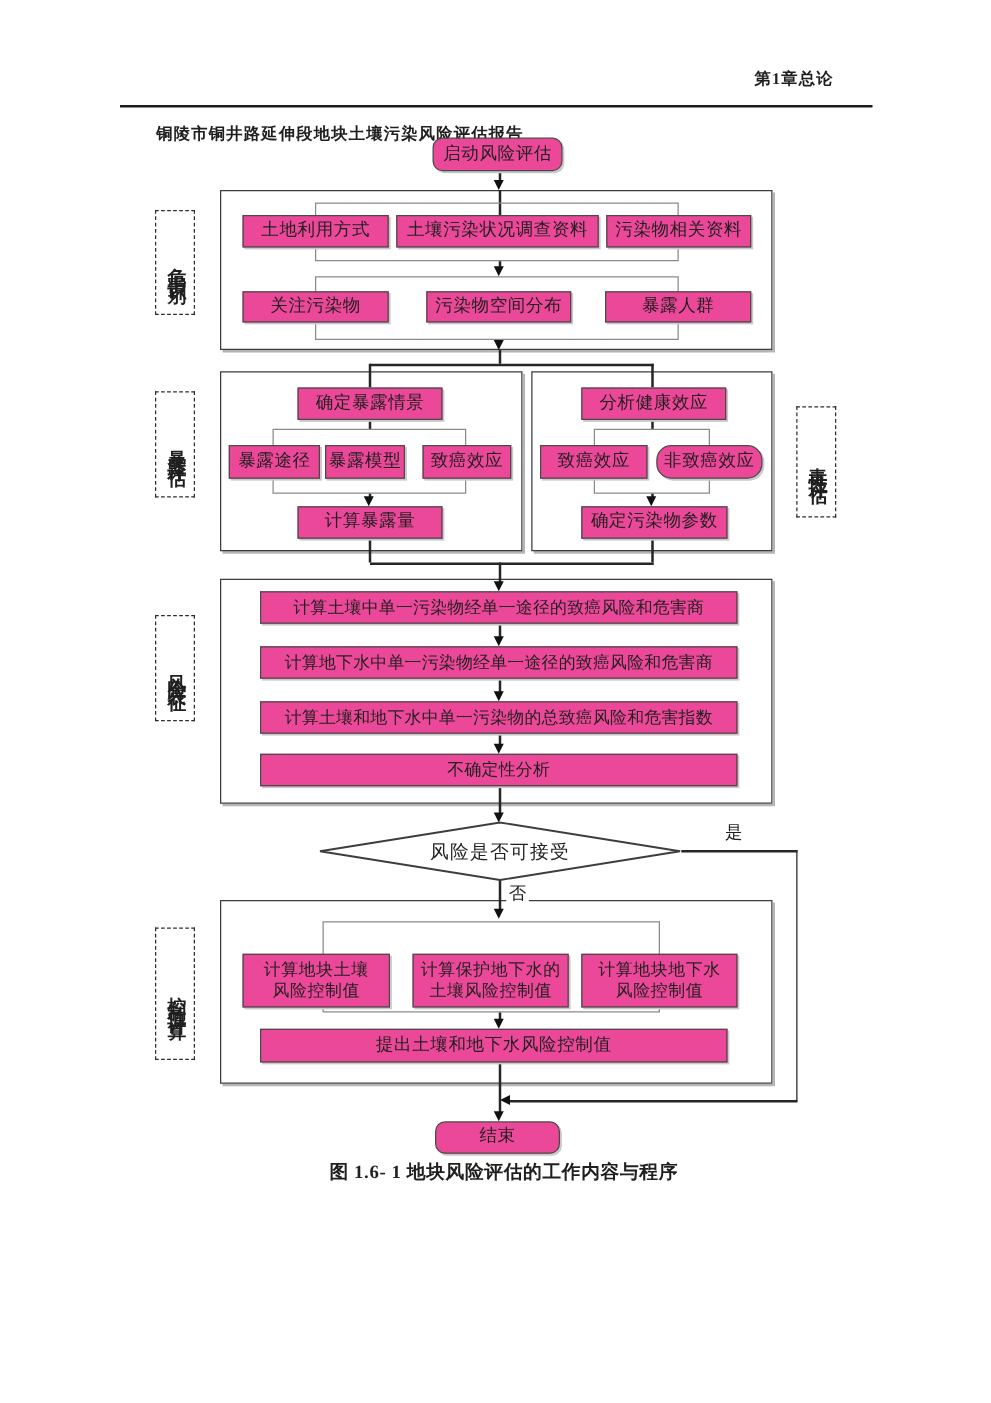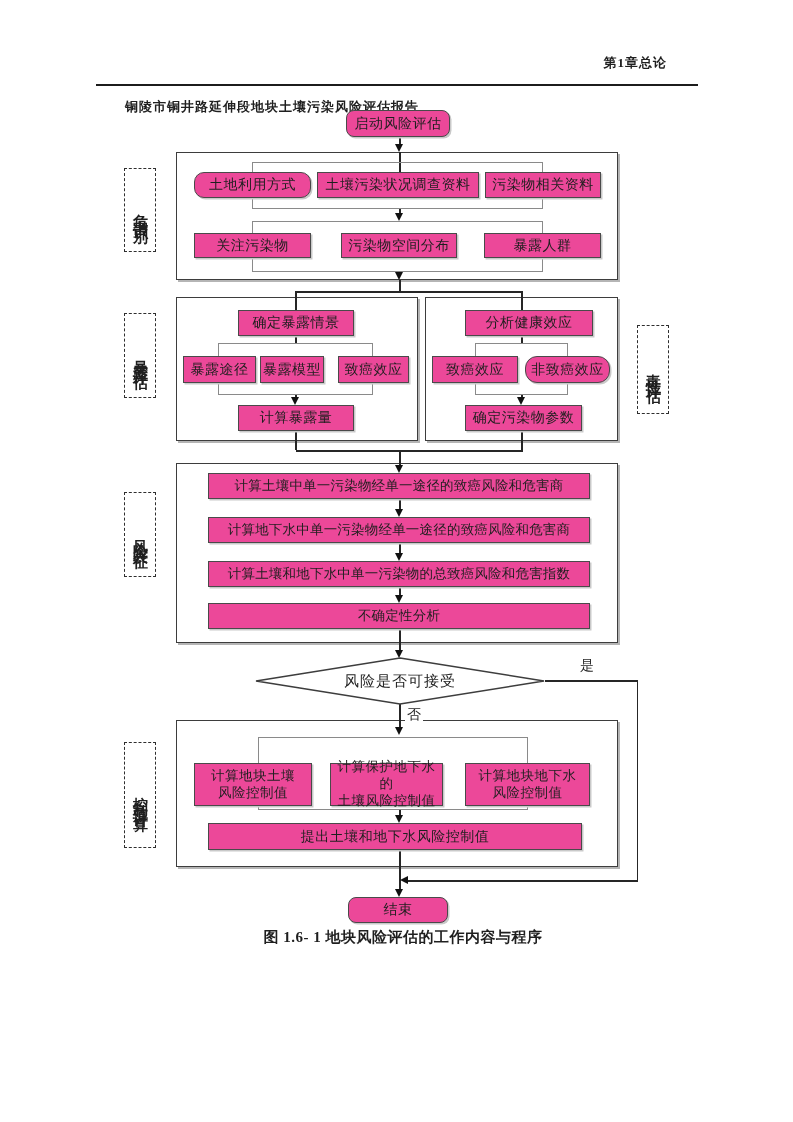--- a/index.html
+++ b/index.html
@@ -67,21 +67,21 @@
   <div class="abs hdr-rule" style="left:96px;top:84px;width:602px;height:2.2px;"></div>
 
   <div class="node rounded" style="left:346px;top:110px;width:104px;height:27px;">启动风险评估</div>
   <div class="vline" style="left:399px;top:137px;height:9px;"></div>
   <div class="arr-down" style="left:395px;top:144px;"></div>
 
   <div class="container" style="left:176px;top:152px;width:442px;height:128px;"></div>
   <div class="vlabel" style="left:124px;top:168px;width:32px;height:84px;">危害识别</div>
   <div class="vline" style="left:399px;top:152px;height:22px;"></div>
   <div class="bus" style="left:252px;top:162px;width:291px;height:47px;"></div>
-  <div class="node" style="left:194px;top:172px;width:117px;height:26px;border-radius:10px;">土地利用方式</div>
+  <div class="node" style="left:194px;top:172px;width:117px;height:26px;">土地利用方式</div>
   <div class="node" style="left:317px;top:172px;width:162px;height:26px;">土壤污染状况调查资料</div>
   <div class="node" style="left:485px;top:172px;width:116px;height:26px;">污染物相关资料</div>
   <div class="vline" style="left:399px;top:209px;height:5px;"></div>
   <div class="arr-down" style="left:395px;top:213px;"></div>
   <div class="bus" style="left:252px;top:221px;width:291px;height:51px;"></div>
   <div class="node" style="left:194px;top:233px;width:117px;height:25px;">关注污染物</div>
   <div class="node" style="left:341px;top:233px;width:116px;height:25px;">污染物空间分布</div>
   <div class="node" style="left:484px;top:233px;width:117px;height:25px;">暴露人群</div>
   <div class="arr-down" style="left:395px;top:272px;"></div>
 
@@ -98,21 +98,21 @@
   <div class="node" style="left:183px;top:356px;width:73px;height:27px;">暴露途径</div>
   <div class="node" style="left:260px;top:356px;width:64px;height:27px;">暴露模型</div>
   <div class="node" style="left:338px;top:356px;width:71px;height:27px;">致癌效应</div>
   <div class="vline" style="left:295px;top:395px;height:3px;"></div>
   <div class="arr-down" style="left:291px;top:397px;"></div>
   <div class="node" style="left:238px;top:405px;width:116px;height:26px;">计算暴露量</div>
   <div class="vline" style="left:295px;top:431px;height:19px;"></div>
 
   <div class="container" style="left:425px;top:297px;width:193px;height:144px;"></div>
   <div class="vlabel" style="left:637px;top:325px;width:32px;height:89px;">毒性评估</div>
-  <div class="node" style="left:465px;top:310px;width:128px;height:26px;font-family:Liberation Serif, serif;">分析健康效应</div>
+  <div class="node" style="left:465px;top:310px;width:116px;height:26px;font-family:Liberation Serif, serif;">分析健康效应</div>
   <div class="vline" style="left:521px;top:336px;height:8px;"></div>
   <div class="bus" style="left:475px;top:343px;width:93px;height:52px;"></div>
   <div class="node" style="left:432px;top:356px;width:86px;height:27px;">致癌效应</div>
   <div class="node" style="left:525px;top:356px;width:85px;height:27px;border-radius:12px;">非致癌效应</div>
   <div class="vline" style="left:521px;top:395px;height:3px;"></div>
   <div class="arr-down" style="left:517px;top:397px;"></div>
   <div class="node" style="left:465px;top:405px;width:117px;height:26px;">确定污染物参数</div>
   <div class="vline" style="left:521px;top:431px;height:19px;"></div>
 
   <div class="hline" style="left:296px;top:450px;width:227px;"></div>
@@ -149,21 +149,21 @@
 
   <div class="branch-label" style="left:405px;top:706px;">否</div>
   <div class="vline" style="left:399px;top:704px;height:24px;"></div>
   <div class="arr-down" style="left:395px;top:727px;"></div>
 
   <div class="container" style="left:176px;top:720px;width:442px;height:147px;"></div>
   <div class="vlabel" style="left:124px;top:742px;width:32px;height:106px;">控制值计算</div>
   <div class="bus" style="left:258px;top:737px;width:270px;height:73px;"></div>
   <div class="node two-line" style="left:194px;top:750px;width:118px;height:43px;">计算地块土壤
 风险控制值</div>
-  <div class="node two-line" style="left:330px;top:750px;width:113px;height:43px;">计算保护地下水的
+  <div class="node two-line" style="left:330px;top:750px;width:125px;height:43px;">计算保护地下水的
 土壤风险控制值</div>
   <div class="node two-line" style="left:465px;top:750px;width:125px;height:43px;">计算地块地下水
 风险控制值</div>
   <div class="vline" style="left:399px;top:810px;height:6px;"></div>
   <div class="arr-down" style="left:395px;top:815px;"></div>
   <div class="node" style="left:208px;top:823px;width:374px;height:27px;">提出土壤和地下水风险控制值</div>
 
   <div class="vline" style="left:399px;top:850px;height:40px;"></div>
   <div class="arr-down" style="left:395px;top:889px;"></div>
   <div class="node rounded" style="left:348px;top:897px;width:100px;height:26px;">结束</div>

